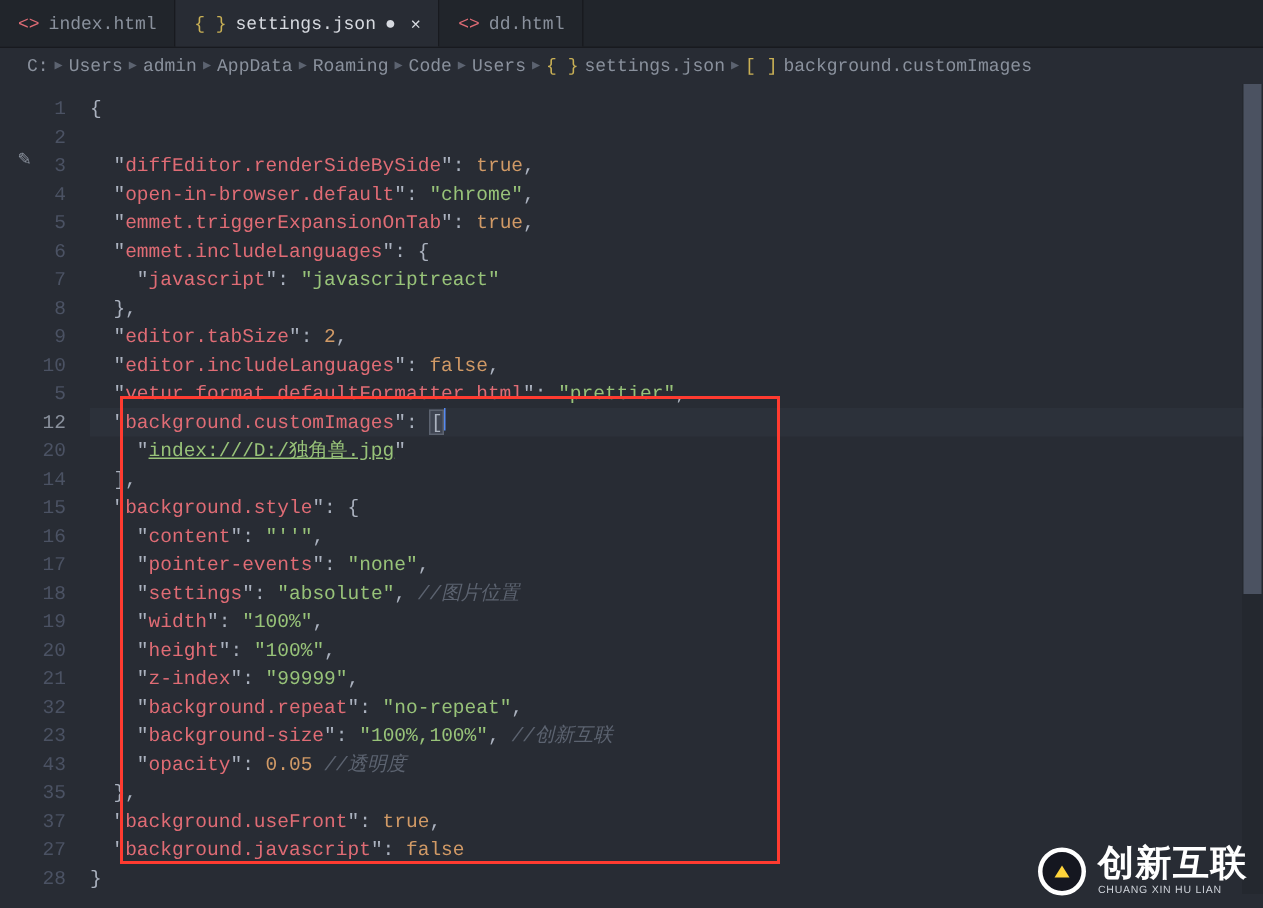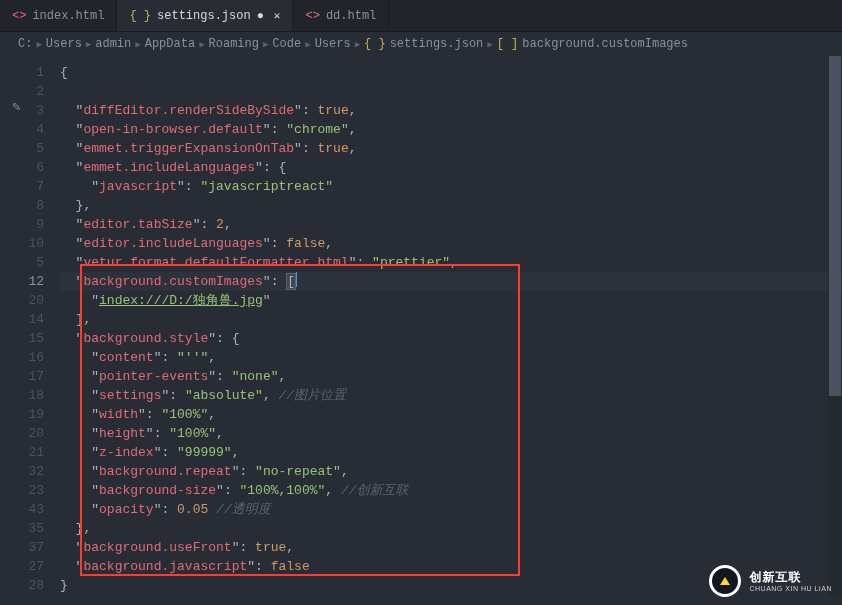--- a/index.html
+++ b/index.html
@@ -133,21 +133,21 @@
   display: flex; align-items: center; justify-content: center;
   background: #151720;
 }
 .watermark .logo-ring .tri {
   width: 0; height: 0;
   border-left: 5px solid transparent;
   border-right: 5px solid transparent;
   border-bottom: 8px solid #ffd43b;
 }
 .watermark .txt { display: flex; flex-direction: column; line-height: 1; }
-.watermark .txt .cn { font-size: 12px; font-weight: bold; letter-spacing: 1px; }
+.watermark .txt .cn { font-size: 24px; font-weight: bold; letter-spacing: 1px; }
 .watermark .txt .en { font-size: 7px; letter-spacing: 0.5px; margin-top: 2px; color: #cfd3da; }
 .cursor {
   display: inline-block;
   width: 1px; height: 15px;
   background: #568af2;
   vertical-align: -2px;
 }
 </style>
 </head>
 <body>

